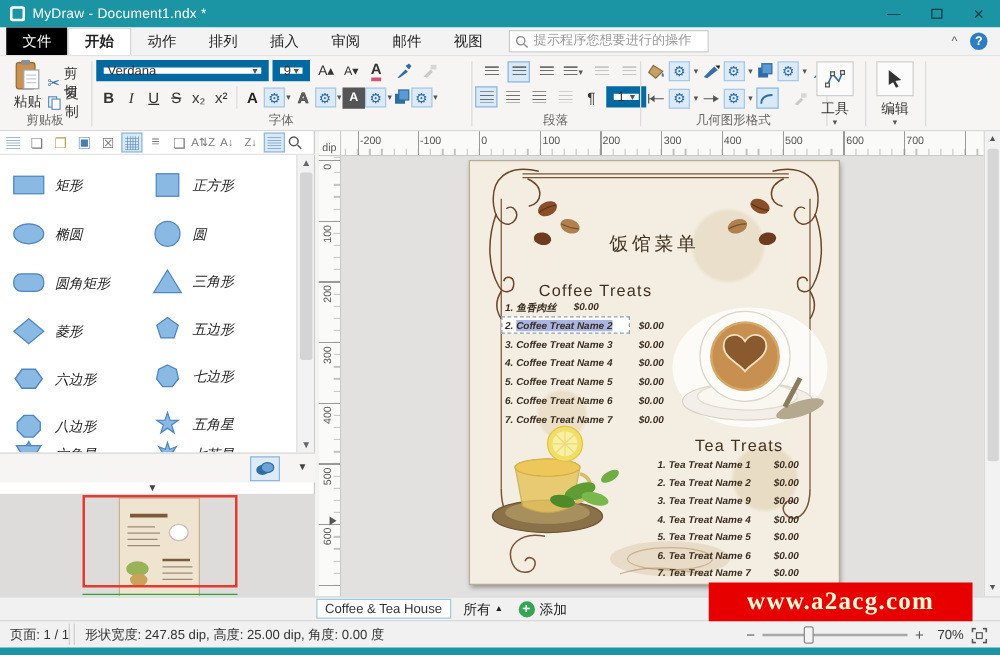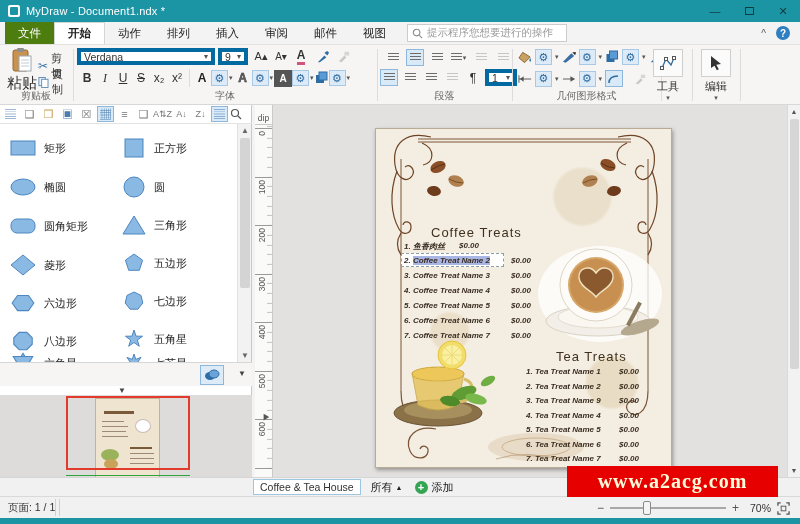--- a/index.html
+++ b/index.html
@@ -11,57 +11,57 @@
   .app-ico { width:12px; height:12px; margin:0 6px 0 8px; background:#fff; border-radius:2px; position:relative; }
   .app-ico::after { content:""; position:absolute; left:2px; top:2px; width:8px; height:8px; background:#1b94a4; border-radius:1px; }
   .title-text { font-size:11px; letter-spacing:.2px; }
   .win-btns { margin-left:auto; display:flex; height:22px; }
   .win-btn { width:34px; height:22px; display:flex; align-items:center; justify-content:center; color:#123c42; font-size:11px; cursor:default; }
   .maxi-glyph { width:9px; height:8px; border:1px solid #123c42; display:inline-block; }
 
   
   .menubar { position:absolute; left:0; top:22px; width:800px; height:23px; background:#f3f3f3; display:flex; align-items:stretch; border-bottom:1px solid #e2e2e2; }
   .mtab { padding:0 13px; display:flex; align-items:center; font-size:11.5px; color:#222; }
-  .mtab-file { background:#4d7c0f; color:#fff; margin-left:5px; }
+  .mtab-file { background:#000000; color:#fff; margin-left:5px; }
   .mtab-active { background:#fff; border:1px solid #d5d5d5; border-bottom:none; font-weight:bold; }
   .tell-box { margin-left:8px; align-self:center; width:160px; height:18px; background:#fff; border:1px solid #ccc; display:flex; align-items:center; padding:0 4px; }
   .tell-box svg { flex:0 0 auto; }
   .tell-input { border:none; outline:none; width:130px; font-size:10.5px; margin-left:4px; color:#444; background:transparent; font-family:Liberation Mono, monospace; }
   .tell-input::placeholder { color:#9a9a9a; }
   .menubar-right { margin-left:auto; display:flex; align-items:center; gap:10px; padding-right:10px; }
   .chev { color:#555; font-size:10px; }
   .help-ico { width:14px; height:14px; border-radius:50%; background:#2e7fc2; color:#fff; font-size:10px; font-weight:bold; display:flex; align-items:center; justify-content:center; }
 
   
   .ribbon { position:absolute; left:0; top:45px; width:800px; height:60px; background:#f6f5f4; border-bottom:1px solid #d8d8d8; }
   .rgroup { position:absolute; top:0; height:60px; }
   .rdiv { position:absolute; top:4px; height:52px; width:1px; background:#dcdcdc; }
   .glabel { position:absolute; bottom:2px; width:100%; text-align:center; font-size:10px; color:#666; }
   .bigbtn { position:absolute; display:flex; flex-direction:column; align-items:center; }
   .smallbtn { display:flex; align-items:center; gap:3px; font-size:11px; color:#333; }
-  .combo { position:absolute; background:#fff; border:4px solid #0369a1; display:flex; align-items:center; font-size:10.5px; padding:0 3px; height:17px; }
+  .combo { position:absolute; background:#fff; border:6px solid #0369a1; display:flex; align-items:center; font-size:10.5px; padding:0 3px; height:17px; }
   .combo .arrow { margin-left:auto; color:#555; font-size:8px; }
   .fmt { width:18px; height:17px; display:inline-flex; align-items:center; justify-content:center; font-size:12px; color:#333; }
   .gearbtn { width:17px; height:16px; border:1px solid #a7c9e6; background:#ddeaf7; display:inline-flex; align-items:center; justify-content:center; color:#2e6da4; font-size:11px; }
   .dd { font-size:7px; color:#555; margin:0 1px; }
   .lines-ico { display:inline-block; width:11px; height:9px; background:repeating-linear-gradient(#6d6d6d 0 1px,transparent 1px 3px); }
   .lines-ico.dim { opacity:.35; }
   .boxed { border:1px solid #8db8dc; background:#d8e9f7; }
   .icon16 { display:inline-flex; align-items:center; justify-content:center; width:18px; height:17px; }
   .rib-btn-frame { width:30px; height:28px; border:1px solid #cfcfcf; background:#fbfbfb; display:flex; align-items:center; justify-content:center; }
 
   
   .main { position:absolute; left:0; top:105px; width:800px; height:372px; }
 
   
   .shape-panel { position:absolute; left:0; top:0; width:252px; height:372px; background:#fff; border-right:1px solid #c9c9c9; }
   .sp-toolbar { position:absolute; left:0; top:0; width:252px; height:19px; border-bottom:1px solid #e3e3e3; display:flex; align-items:center; gap:2px; padding-left:2px; }
   .tbico { width:17px; height:16px; display:inline-flex; align-items:center; justify-content:center; font-size:11px; color:#4a7cae; }
   .tbico.gray { color:#777; }
-  .shape-list { position:absolute; left:0; top:19px; width:238px; height:238px; overflow:hidden; }
+  .shape-list { position:absolute; left:0; top:19px; width:238px; height:238px; overflow:hidden;font-style:italic; }
   .shape-cell { position:absolute; display:flex; align-items:center; gap:8px; }
   .shape-cell svg { flex:0 0 auto; }
   .shape-label { font-size:11px; color:#222; }
   .sp-scroll { position:absolute; right:0; top:19px; width:14px; height:238px; background:#f2f2f2; border-left:1px solid #e0e0e0; font-size:8px; color:#666; }
   .sp-scroll .sarrow { position:absolute; left:0; width:14px; text-align:center; }
   .sp-thumb { position:absolute; left:2px; top:14px; width:10px; height:150px; background:#d4d4d4; border-radius:2px; }
   .sp-minibar { position:absolute; left:0; top:257px; width:252px; height:24px; border-top:1px solid #d7d7d7; background:#f6f5f4; }
   .panzoom-btn { position:absolute; right:28px; top:2px; width:24px; height:20px; border:1px solid #8db8dc; background:#ddeaf7; display:flex; align-items:center; justify-content:center; }
   .filter-ico { position:absolute; right:6px; top:6px; font-size:8px; color:#444; }
   .collapse-arrow { position:absolute; left:118px; top:281px; font-size:8px; color:#444; }
@@ -167,21 +167,21 @@
     <div class="rgroup" style="left:0;width:72px">
       <div class="bigbtn" style="left:6px;top:2px;width:32px">
         <svg width="22" height="26" viewBox="0 0 22 26">
           <rect x="2" y="3" width="15" height="21" rx="2" fill="#c99250" stroke="#97672f"></rect>
           <rect x="6" y="1" width="7" height="4" rx="1" fill="#8a8f94"></rect>
           <rect x="8" y="9" width="12" height="15" fill="#fff" stroke="#9aa7b0"></rect>
           <line x1="10" y1="13" x2="18" y2="13" stroke="#c0ccd4"></line>
             <line x1="10" y1="16" x2="18" y2="16" stroke="#c0ccd4"></line>
             <line x1="10" y1="19" x2="18" y2="19" stroke="#c0ccd4"></line>
         </svg>
-        <span style="font-size:15px;margin-top:1px">粘贴</span>
+        <span style="font-size:11px;margin-top:1px">粘贴</span>
       </div>
       <div class="smallbtn" style="position:absolute;left:38px;top:6px">
         <span style="color:#2e6da4;font-size:12px">✂</span>
         <span>剪切</span>
       </div>
       <div class="smallbtn" style="position:absolute;left:38px;top:22px">
         <svg width="12" height="12" viewBox="0 0 12 12">
             <rect x="1" y="1" width="7" height="9" fill="#eaf2fa" stroke="#5b8ab5"></rect>
             <rect x="4" y="3" width="7" height="9" fill="#fff" stroke="#5b8ab5"></rect>
           </svg>
@@ -510,20 +510,32 @@
         <span class="red-rect"></span>
         <span class="green-line"></span>
       </div>
     </div>
 
     <div class="canvas-region">
       <div class="ruler-corner">
           <span>dip</span>
         </div>
 
+      <div class="h-ruler">
+        <span style="left:15px">-200</span>
+        <span style="left:63px">-100</span>
+        <span style="left:112px">0</span>
+        <span style="left:161px">100</span>
+        <span style="left:209px">200</span>
+        <span style="left:258px">300</span>
+        <span style="left:306px">400</span>
+        <span style="left:355px">500</span>
+        <span style="left:404px">600</span>
+        <span style="left:452px">700</span>
+      </div>
 
       <div class="v-ruler">
         <span style="top:6px">0</span>
         <span style="top:55px">100</span>
         <span style="top:103px">200</span>
         <span style="top:152px">300</span>
         <span style="top:200px">400</span>
         <span style="top:249px">500</span>
         <span style="top:297px">600</span>
         <span class="v-marker">◀</span>
@@ -601,20 +613,21 @@
             <path d="M78 44 q12 4 6 16 q-4 8 -10 6" fill="none" stroke="#d8bc6a" stroke-width="3"></path>
             <circle cx="66" cy="20" r="14" fill="#f2dc6a" stroke="#e4c43e"></circle>
             <circle cx="66" cy="20" r="10" fill="#f9f0a2"></circle>
             <path d="M66 10 V30 M56 20 H76 M59 13 L73 27 M73 13 L59 27" stroke="#eeda7a" stroke-width="1"></path>
             <ellipse cx="78" cy="58" rx="13" ry="6" fill="#5f9c33" transform="rotate(-20 78 58)"></ellipse>
             <ellipse cx="90" cy="64" rx="11" ry="5" fill="#79b94c" transform="rotate(15 90 64)"></ellipse>
             <ellipse cx="64" cy="66" rx="10" ry="5" fill="#4e8a2a" transform="rotate(10 64 66)"></ellipse>
             <ellipse cx="102" cy="46" rx="8" ry="4" fill="#6fae43" transform="rotate(-30 102 46)"></ellipse>
           </svg>
 
+          <div class="doc-title">饭馆菜单</div>
           <div class="menu-heading" style="left:55px;top:96px">Coffee Treats</div>
 
           <div class="menu-row" style="top:112px">
             <span>1.</span> <span>鱼香肉丝</span>
             <span class="mi-price" style="left:55px">$0.00</span>
           </div>
           <div class="menu-row" style="top:127px">
             <span class="sel-box"></span>
             <span style="position:relative">2.</span>
             <span class="sel-hl" style="position:relative">Coffee Treat Name 2</span>
@@ -691,20 +704,21 @@
     </span>
     <span class="add-btn">
       <span class="add-circle">+</span>
       <span>添加</span>
     </span>
   </div>
 
   <div class="statusbar">
     <span class="sb-page">页面: 1 / 1</span>
     <span class="sb-div"></span>
+    <span class="sb-shape">形状宽度: 247.85 dip, 高度: 25.00 dip, 角度: 0.00 度</span>
     <div class="zoomer">
       <span class="zbtn">−</span>
       <span class="ztrack">
           <span class="zthumb"></span>
         </span>
       <span class="zbtn">+</span>
       <span class="zpct">70%</span>
       <svg width="13" height="13" viewBox="0 0 14 14">
           <path d="M1 4 V1 H4 M10 1 H13 V4 M13 10 V13 H10 M4 13 H1 V10" fill="none" stroke="#555" stroke-width="1.4"></path>
           <rect x="4.5" y="4.5" width="5" height="5" fill="none" stroke="#555"></rect>

